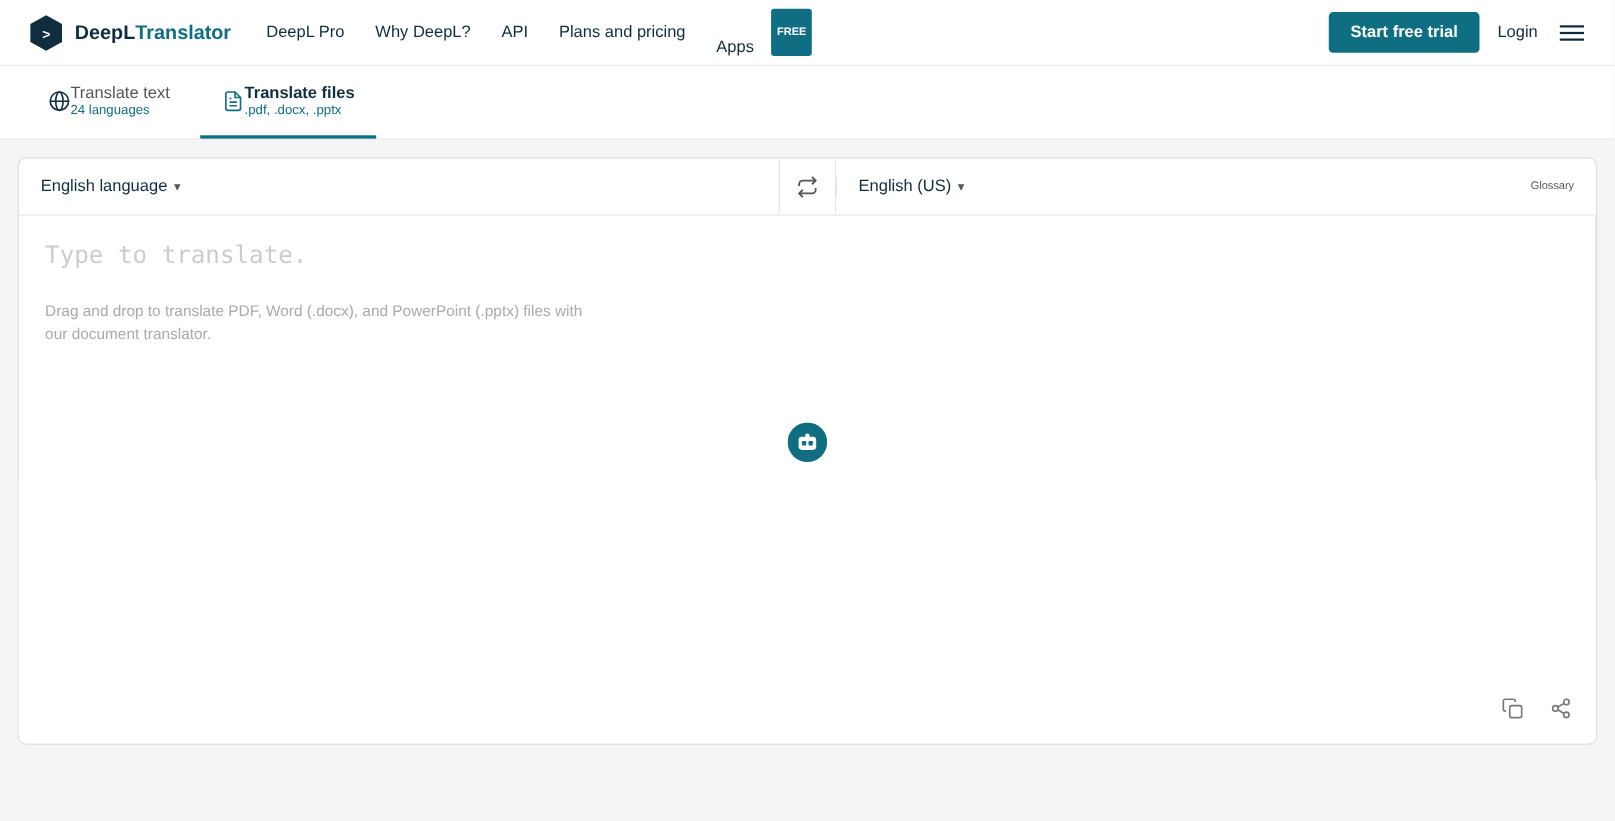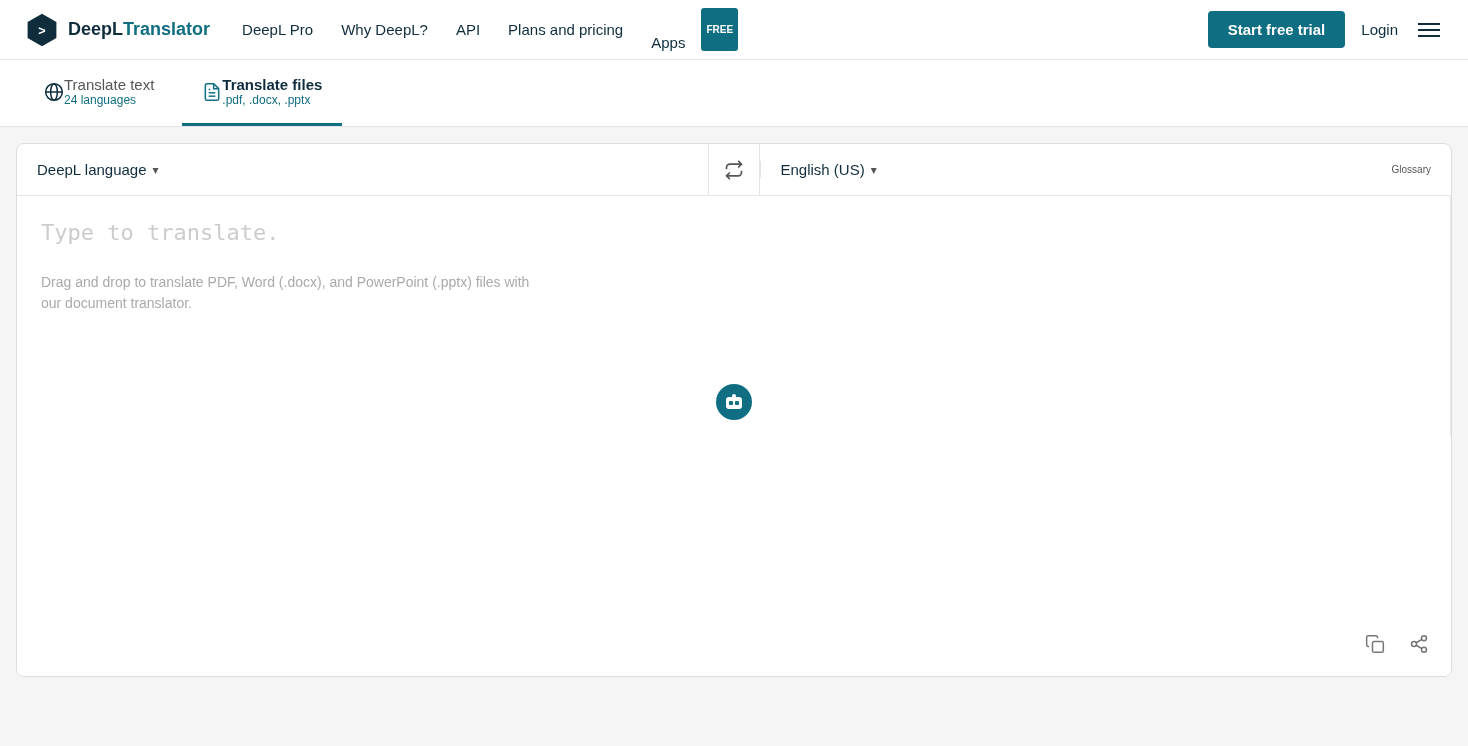--- a/index.html
+++ b/index.html
@@ -325,21 +325,21 @@
       <div class="tab-sub">.pdf, .docx, .pptx</div>
     </div>
   </div>
 </div>
 
 <div class="translator-container">
 
   <div class="lang-bar">
     <div class="lang-left">
       <div class="lang-selector">
-        <span>DeepL language</span>
+        <span>English language</span>
         <span class="chevron-icon">▾</span>
       </div>
     </div>
     <div class="swap-btn">
       <svg width="20" height="20" viewBox="0 0 24 24" fill="none" stroke="#555" stroke-width="2">
         <polyline points="17 1 21 5 17 9"></polyline>
         <path d="M3 11V9a4 4 0 0 1 4-4h14"></path>
         <polyline points="7 23 3 19 7 15"></polyline>
         <path d="M21 13v2a4 4 0 0 1-4 4H3"></path>
       </svg>

